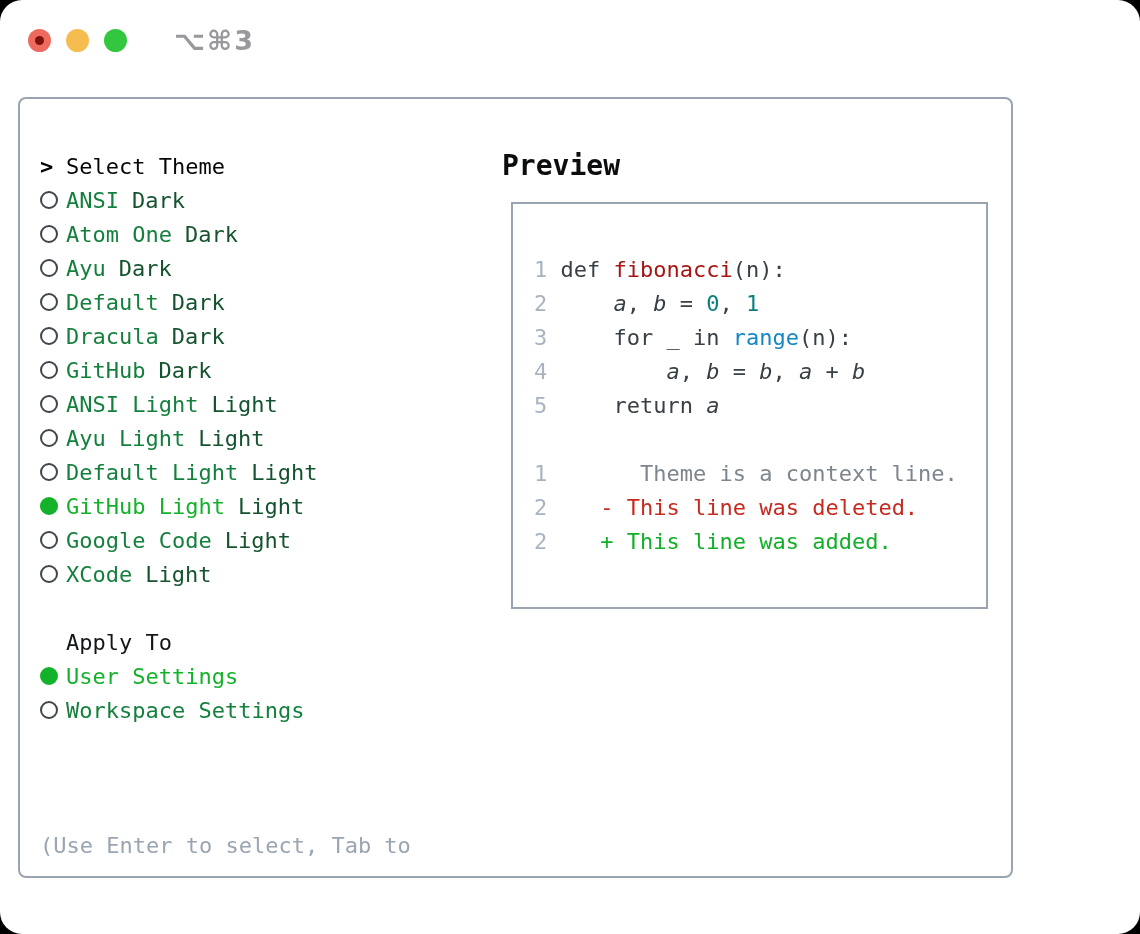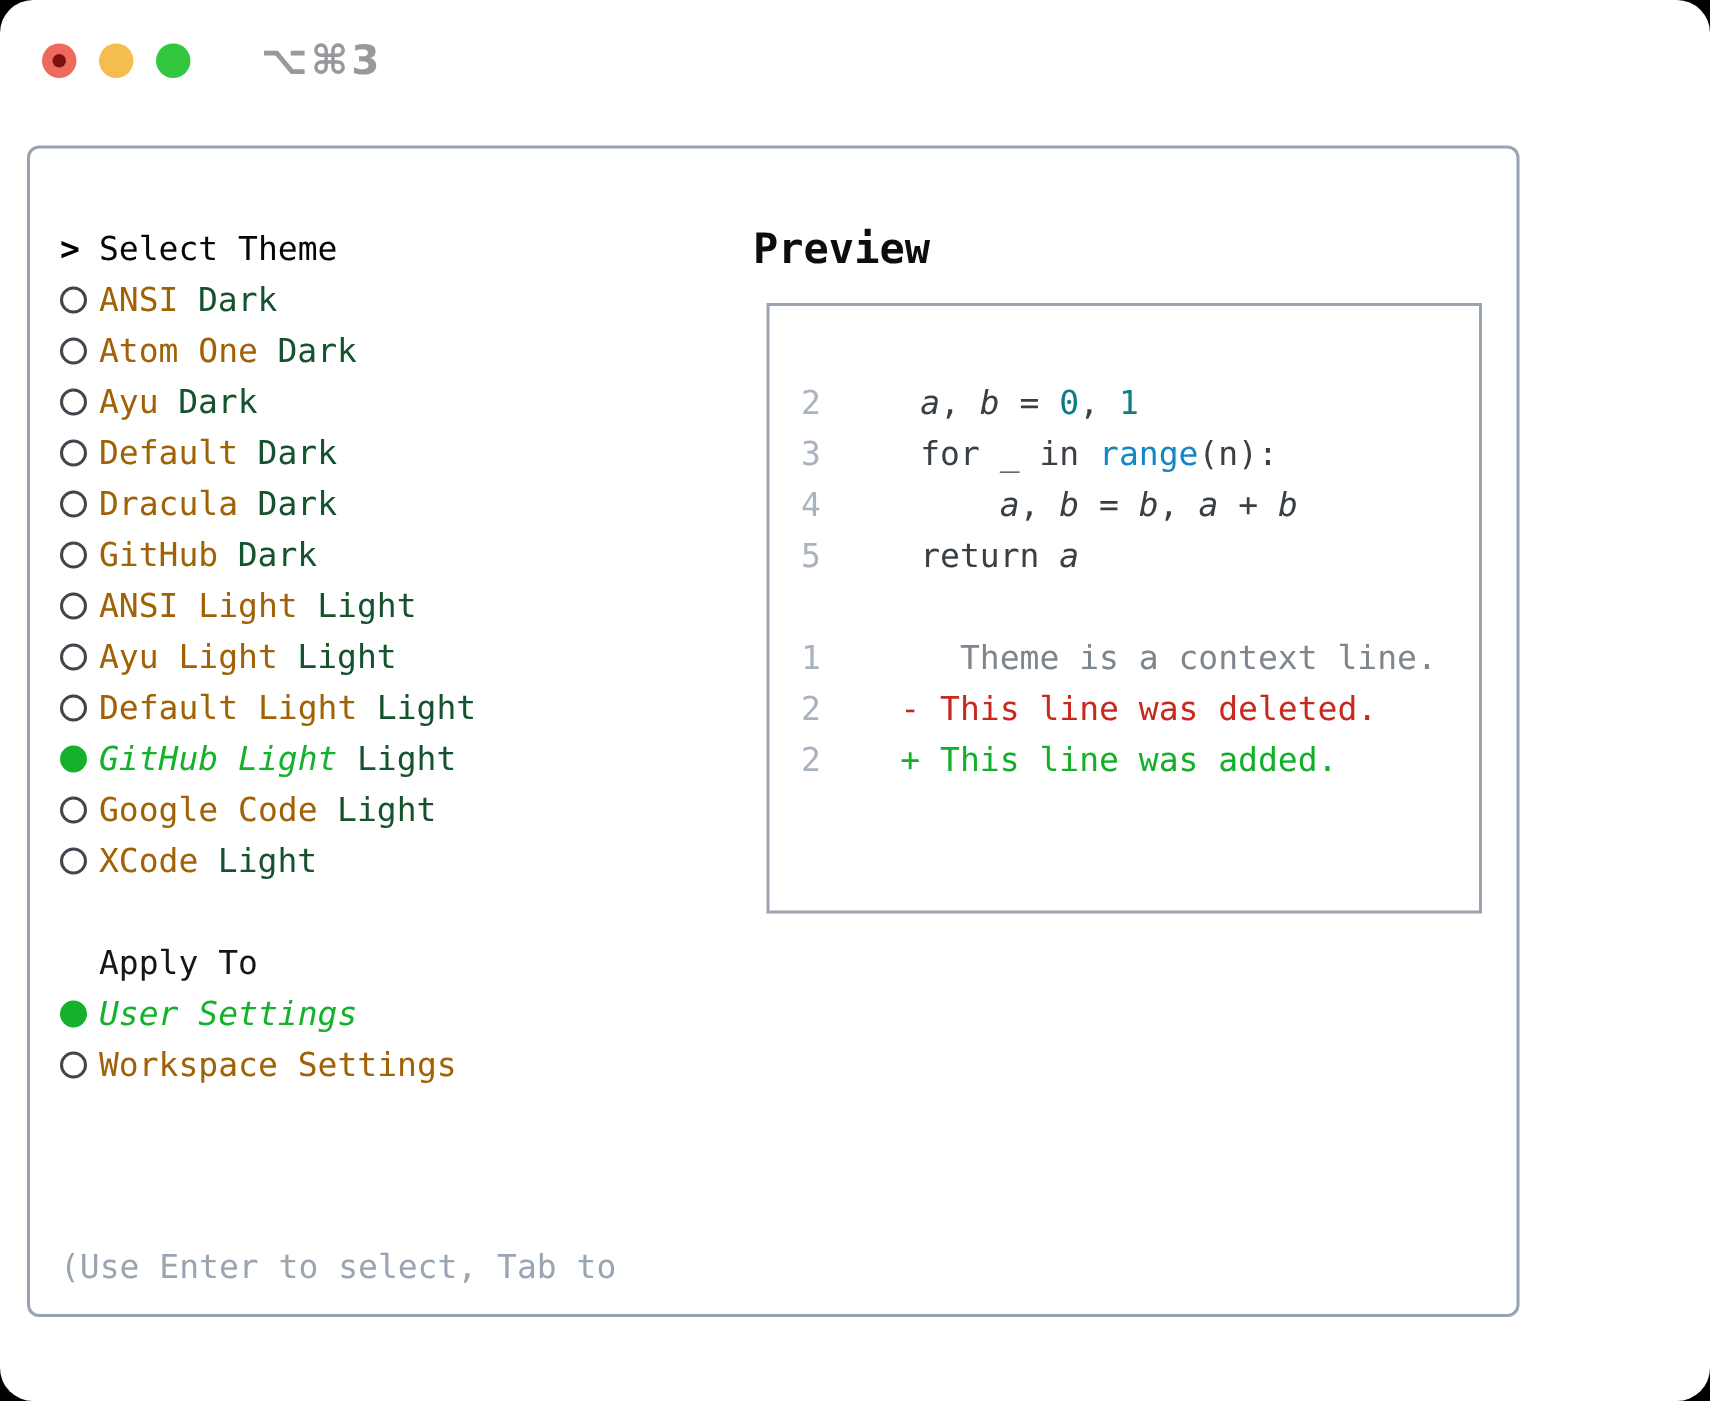--- a/index.html
+++ b/index.html
@@ -22,22 +22,22 @@
          border:2px solid #9aa4b0;border-radius:8px;background:#fff;}
 
   .left-col{position:absolute;left:20px;top:50px;font-size:22px;}
   .row{display:flex;align-items:center;height:34px;white-space:pre;}
   .bullet-slot{width:26px;display:flex;align-items:center;flex:none;}
   .bullet{width:14px;height:14px;border:2px solid #3f464d;border-radius:50%;box-sizing:content-box;}
   .bullet.filled{background:#14b22a;border-color:#14b22a;}
   .prompt{font-weight:bold;color:#000;}
   .hdr{font-weight:normal;color:#050608;}
   .subhdr{color:#14171a;}
-  .tname{color:#a16207;}
-  .row.sel .tname{color:#14b22a;font-style:italic;}
+  .tname{color:#15803d;}
+  .row.sel .tname{color:#14b22a;}
   .ttag{color:#14532d;margin-left:13px;}
   .spacer{height:34px;}
   .hint{color:#9aa5b2;line-height:34px;white-space:pre;}
 
   
   .preview-label{position:absolute;left:482px;top:50px;font-size:28px;line-height:34px;
                  font-weight:bold;color:#0b0d0f;}
   .preview-box{position:absolute;left:491px;top:103px;width:477px;height:407px;box-sizing:border-box;
                border:2px solid #9aa4b0;background:#fff;padding:49px 0 0 21px;overflow:hidden;}
   .code-line{font-size:22px;line-height:34px;white-space:pre;height:34px;}
@@ -107,20 +107,21 @@
 
         <div class="hint">
           <div>(Use Enter to select, Tab to</div>
           <div>change focus)</div>
         </div>
       </div>
 
       <div class="preview-label">Preview</div>
 
       <div class="preview-box" id="preview-box">
+          <div class="code-line"><span class="ln">1</span><span class="pl"> def </span><span class="fn">fibonacci</span><span class="pl">(n):</span></div>
           <div class="code-line"><span class="ln">2</span><span class="pl">     </span><span class="v">a</span><span class="pl">, </span><span class="v">b</span><span class="pl"> = </span><span class="nm">0</span><span class="pl">, </span><span class="nm">1</span></div>
           <div class="code-line"><span class="ln">3</span><span class="pl">     for _ in </span><span class="bi">range</span><span class="pl">(n):</span></div>
           <div class="code-line"><span class="ln">4</span><span class="pl">         </span><span class="v">a</span><span class="pl">, </span><span class="v">b</span><span class="pl"> = </span><span class="v">b</span><span class="pl">, </span><span class="v">a</span><span class="pl"> + </span><span class="v">b</span></div>
           <div class="code-line"><span class="ln">5</span><span class="pl">     return </span><span class="v">a</span></div>
           <div class="code-line"></div>
           <div class="code-line"><span class="ln">1</span><span class="ctx">       Theme is a context line.</span></div>
           <div class="code-line"><span class="ln">2</span><span class="pl">    </span><span class="del">- This line was deleted.</span></div>
           <div class="code-line"><span class="ln">2</span><span class="pl">    </span><span class="add">+ This line was added.</span></div>
         </div>
 

